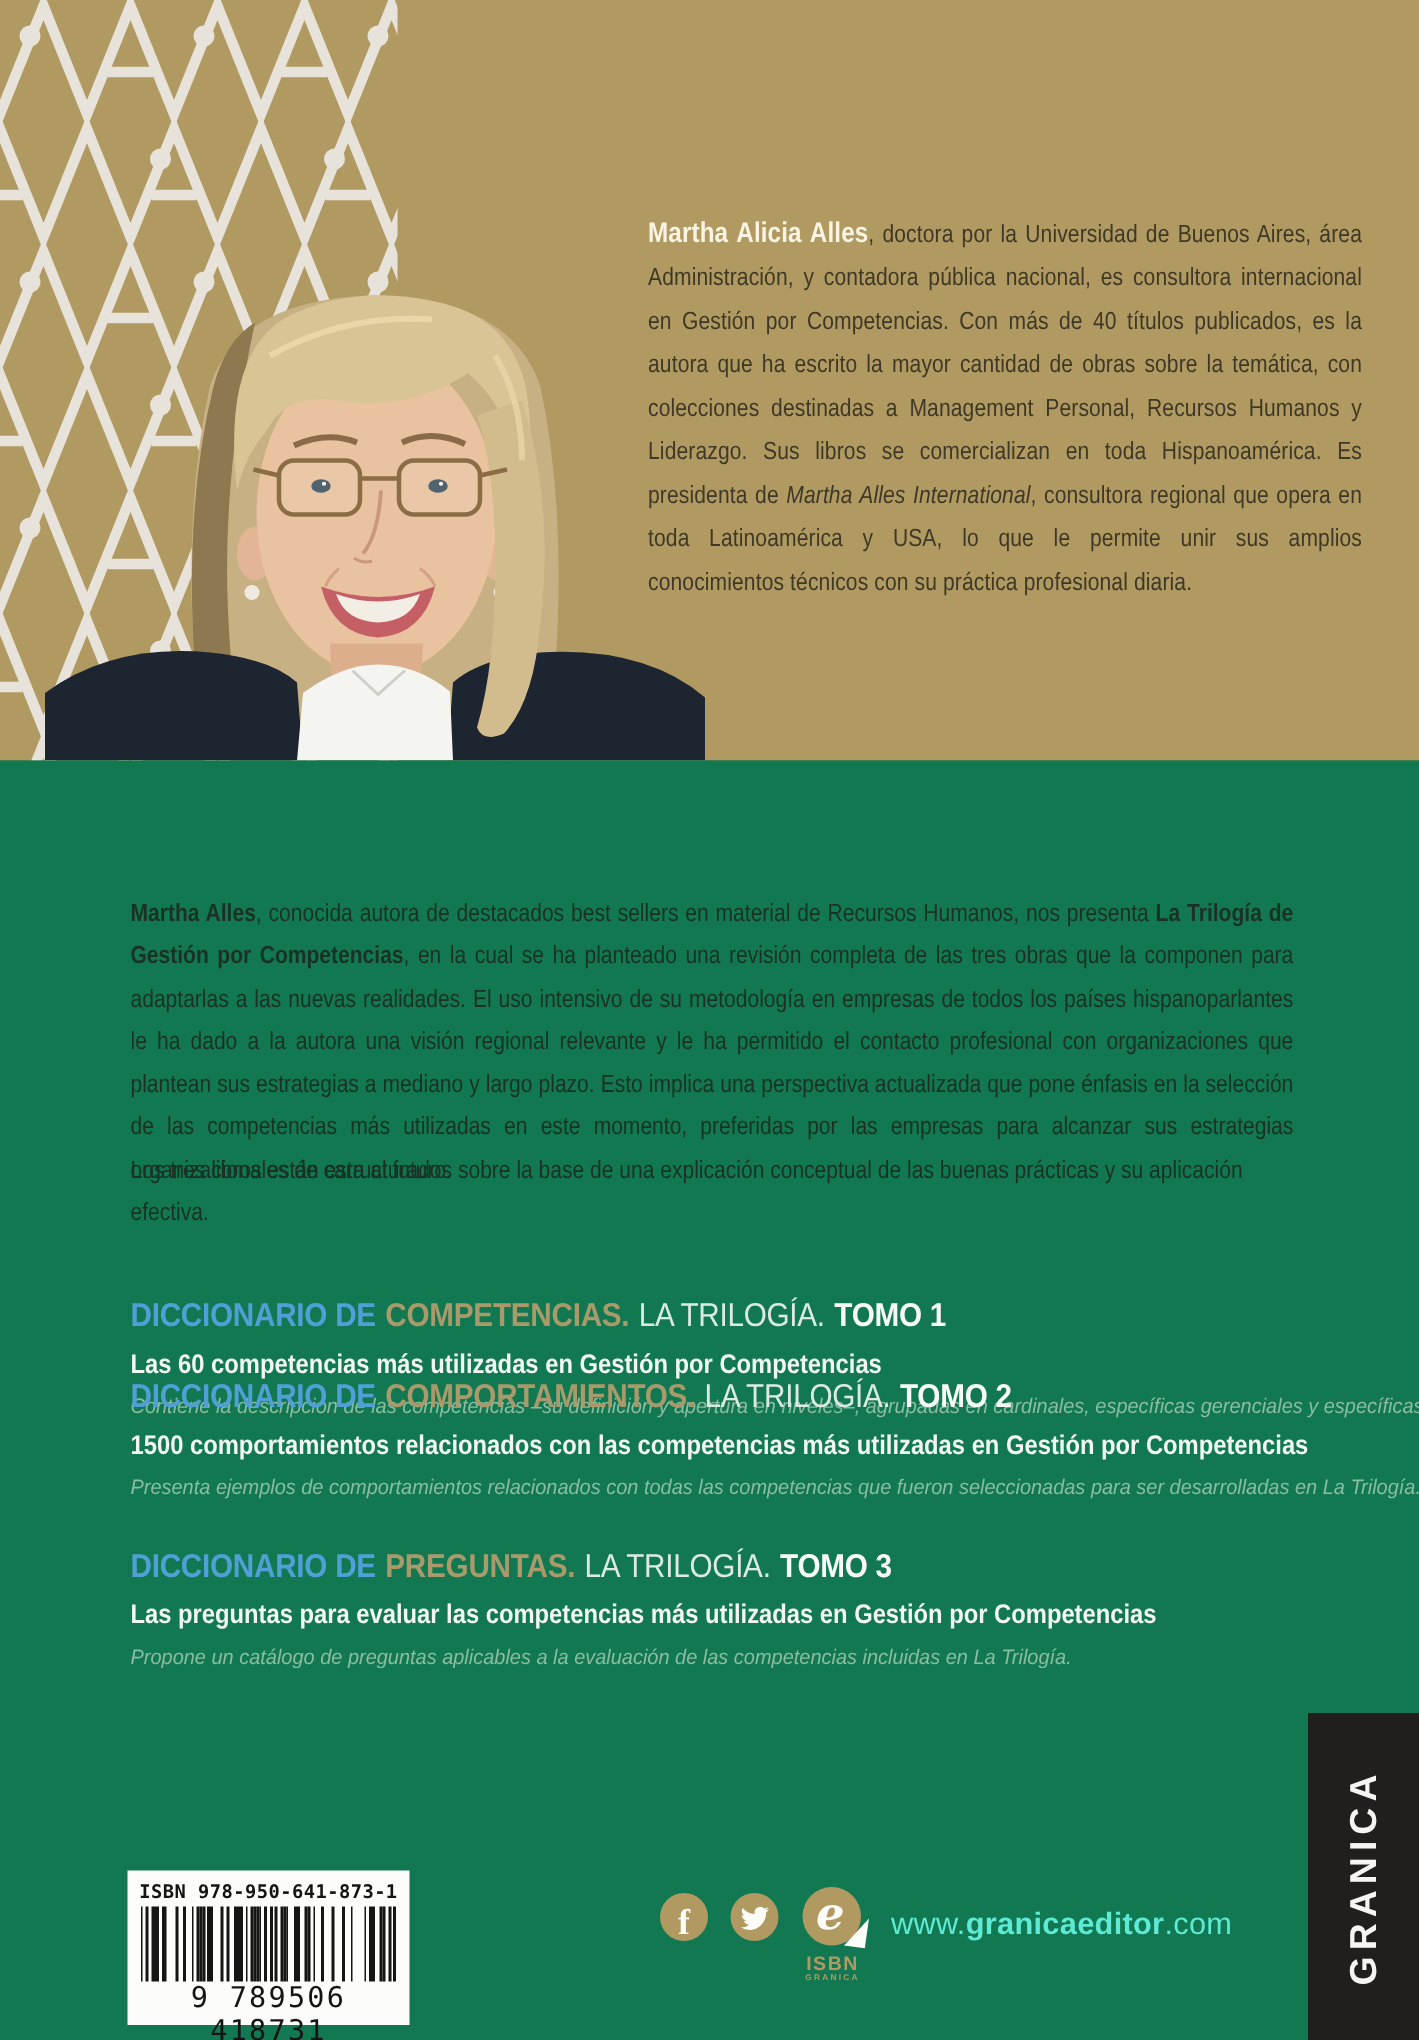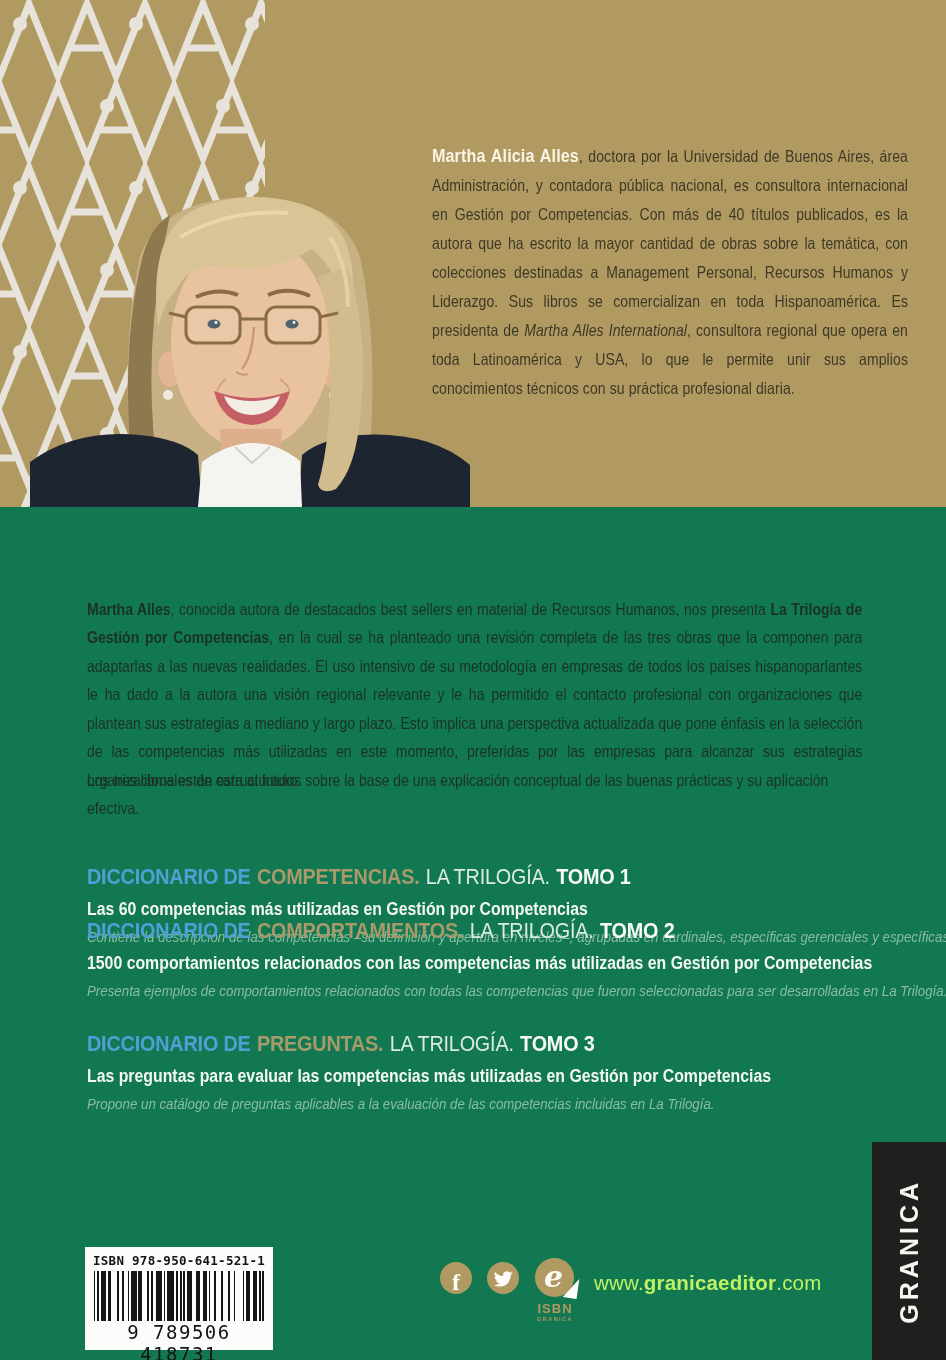--- a/index.html
+++ b/index.html
@@ -54,21 +54,21 @@
   .eb .e{color:#fdfcf8;font-weight:bold;font-style:italic;font-size:30px;font-family:"DejaVu Serif",serif;
          position:relative;top:-1px;left:-1px;}
   .eb .fold{position:absolute;right:-4px;bottom:-1px;width:0;height:0;
             border-left:14px solid transparent;border-bottom:20px solid #fdfcf8;
             transform:rotate(8deg);}
   .ebook-label{position:absolute;left:528px;top:1301px;width:54px;text-align:center;color:#b19a62;
                font-weight:bold;font-size:13px;letter-spacing:1px;}
   .ebook-brand{position:absolute;left:528px;top:1316px;width:54px;text-align:center;color:#b19a62;
                font-weight:bold;font-size:5.5px;letter-spacing:1.5px;}
 
-  .website{position:absolute;left:594px;top:1271px;font-size:20.5px;color:#bef264;letter-spacing:0.2px;}
+  .website{position:absolute;left:594px;top:1271px;font-size:20.5px;color:#5eead4;letter-spacing:0.2px;}
   .website .wb{font-weight:bold;}
 
   .granica-tab{position:absolute;left:872px;top:1142px;width:74px;height:218px;background:#201f1d;
                display:flex;align-items:center;justify-content:center;}
   .granica-tab span{writing-mode:vertical-rl;transform:rotate(180deg);color:#f5f5f2;font-weight:bold;
                     font-size:25px;letter-spacing:4px;}
 </style>
 </head>
 <body>
 
@@ -196,21 +196,21 @@
     <div class="book" style="top:524px;">
       <div class="book-title">
         <span class="bt-prefix">DICCIONARIO DE</span><span class="bt-keyword">PREGUNTAS.</span><span class="bt-series">LA TRILOGÍA.</span><span class="bt-volume">TOMO 3</span>
       </div>
       <div class="book-subtitle">Las preguntas para evaluar las competencias más utilizadas en Gestión por Competencias</div>
       <div class="book-desc">Propone un catálogo de preguntas aplicables a la evaluación de las competencias incluidas en La Trilogía.</div>
     </div>
   </div>
 
   <div class="barcode-box">
-    <div class="isbn">ISBN 978-950-641-521-1</div>
+    <div class="isbn">ISBN 978-950-641-873-1</div>
     <div class="bars" id="bars">
         <div style="width: 1.8px; background: rgb(21, 21, 21);"></div>
         <div style="width: 1.8px; background: transparent;"></div>
         <div style="width: 1.8px; background: rgb(21, 21, 21);"></div>
         <div style="width: 1.8px; background: transparent;"></div>
         <div style="width: 1.8px; background: rgb(21, 21, 21);"></div>
         <div style="width: 1.8px; background: rgb(21, 21, 21);"></div>
         <div style="width: 1.8px; background: rgb(21, 21, 21);"></div>
         <div style="width: 1.8px; background: transparent;"></div>
         <div style="width: 1.8px; background: rgb(21, 21, 21);"></div>

